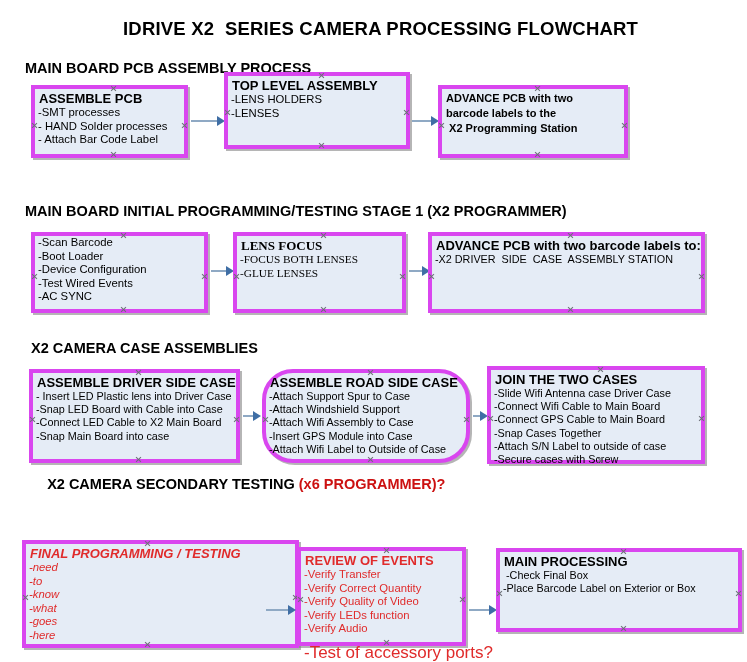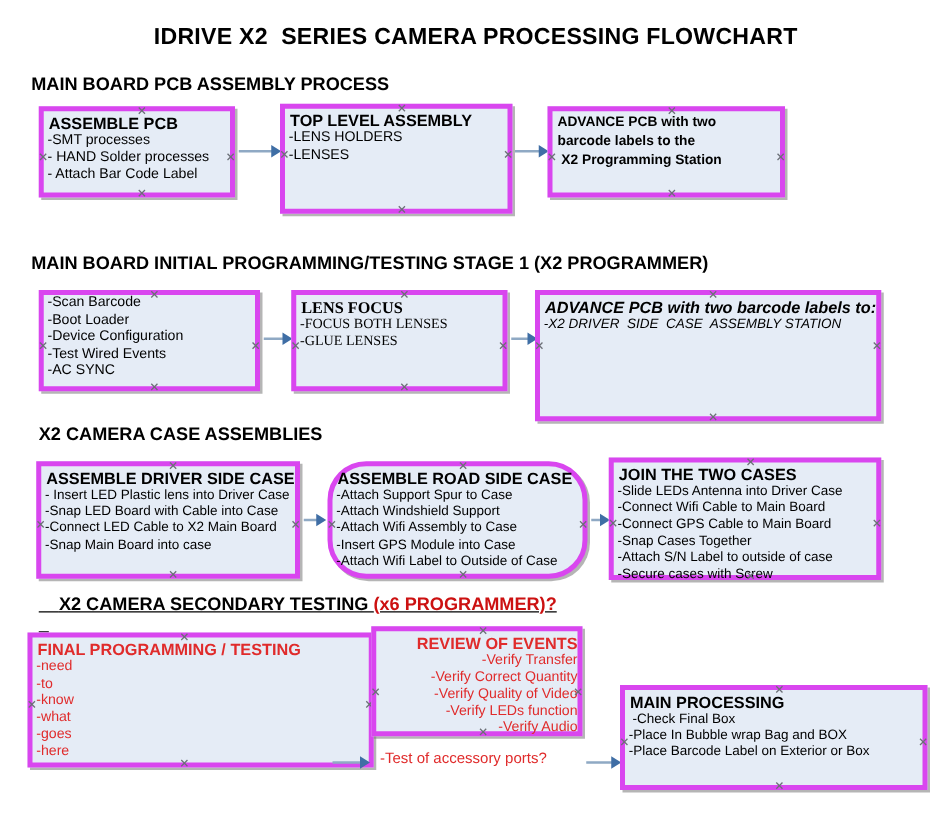--- a/index.html
+++ b/index.html
@@ -78,21 +78,21 @@
   .conn{position:absolute;height:2px;background:#8fa9c4;}
   .arrow{
     position:absolute;
     width:0;height:0;
     border-top:5px solid transparent;
     border-bottom:5px solid transparent;
     border-left:8px solid #3f6ea5;
   }
   .overflow-line{
     position:absolute;
-    font-size:12px;
+    font-size:17px;
     line-height:13.6px;
     white-space:pre;
     color:#e02b2b;
   }
 </style>
 </head>
 <body>
 
 <div id="canvas">
 
@@ -109,21 +109,21 @@
     </ul>
     <span class="hx" style="left:75px;top:-4px;"></span>
     <span class="hx" style="left:75px;bottom:-4px;"></span>
     <span class="hx" style="left:-4px;top:33px;"></span>
     <span class="hx" style="right:-4px;top:33px;"></span>
   </div>
 
   <div class="conn" style="left:191px;top:120px;width:28px;"></div>
   <div class="arrow" style="left:217px;top:116px;"></div>
 
-  <div class="node" style="left:224px;top:83px;width:186px;height:88px;">
+  <div class="node" style="left:224px;top:72px;width:186px;height:77px;">
     <span class="nh">TOP LEVEL ASSEMBLY</span>
     <ul>
       <li>-LENS HOLDERS</li>
       <li>-LENSES</li>
     </ul>
     <span class="hx" style="left:90px;top:-4px;"></span>
     <span class="hx" style="left:90px;bottom:-4px;"></span>
     <span class="hx" style="left:-4px;top:33px;"></span>
     <span class="hx" style="right:-4px;top:33px;"></span>
   </div>
@@ -168,21 +168,21 @@
     </ul>
     <span class="hx" style="left:83px;top:-4px;"></span>
     <span class="hx" style="left:83px;bottom:-4px;"></span>
     <span class="hx" style="left:-4px;top:37px;"></span>
     <span class="hx" style="right:-4px;top:37px;"></span>
   </div>
 
   <div class="conn" style="left:409px;top:270px;width:15px;"></div>
   <div class="arrow" style="left:422px;top:266px;"></div>
 
-  <div class="node small" style="left:428px;top:232px;width:277px;height:105px;font-style:italic;">
+  <div class="node small" style="left:428px;top:232px;width:277px;height:81px;">
     <span class="nh">ADVANCE PCB with two barcode labels to:</span>
     <ul>
       <li>-X2 DRIVER  SIDE  CASE  ASSEMBLY STATION</li>
     </ul>
     <span class="hx" style="left:135px;top:-4px;"></span>
     <span class="hx" style="left:135px;bottom:-4px;"></span>
     <span class="hx" style="left:-4px;top:37px;"></span>
     <span class="hx" style="right:-4px;top:37px;"></span>
   </div>
 
@@ -219,57 +219,57 @@
     <span class="hx" style="left:-4px;top:43px;"></span>
     <span class="hx" style="right:-4px;top:43px;"></span>
   </div>
 
   <div class="conn" style="left:473px;top:415px;width:9px;"></div>
   <div class="arrow" style="left:480px;top:411px;"></div>
 
   <div class="node small" style="left:487px;top:366px;width:218px;height:98px;">
     <span class="nh">JOIN THE TWO CASES</span>
     <ul>
-      <li>-Slide LEDs Antenna into Driver Case</li>
+      <li>-Slide Wifi Antenna case Driver Case</li>
       <li>-Connect Wifi Cable to Main Board</li>
       <li>-Connect GPS Cable to Main Board</li>
       <li>-Snap Cases Together</li>
       <li>-Attach S/N Label to outside of case</li>
       <li>-Secure cases with Screw</li>
     </ul>
     <span class="hx" style="left:106px;top:-4px;"></span>
     <span class="hx" style="left:106px;bottom:-4px;"></span>
     <span class="hx" style="left:-4px;top:45px;"></span>
     <span class="hx" style="right:-4px;top:45px;"></span>
   </div>
 
-  <div class="section-head" style="left:31px;top:460px;text-decoration:underline;">
+  <div class="section-head" style="left:31px;top:460px;">
     <span>X2 CAMERA SECONDARY TESTING </span><span class="accent">(x6 PROGRAMMER)?</span>
   </div>
 
-  <div class="node red" style="left:22px;top:506px;width:277px;height:108px;">
+  <div class="node red" style="left:22px;top:540px;width:277px;height:108px;font-style:italic;">
     <span class="nh">FINAL PROGRAMMING / TESTING</span>
     <ul>
       <li>-need</li>
       <li>-to</li>
       <li>-know</li>
       <li>-what</li>
       <li>-goes</li>
       <li>-here</li>
     </ul>
     <span class="hx" style="left:118px;top:-4px;"></span>
     <span class="hx" style="left:118px;bottom:-4px;"></span>
     <span class="hx" style="left:-4px;top:50px;"></span>
     <span class="hx" style="right:-4px;top:50px;"></span>
   </div>
 
   <div class="conn" style="left:266px;top:609px;width:24px;"></div>
   <div class="arrow" style="left:288px;top:605px;"></div>
 
-  <div class="node red" style="left:297px;top:501px;width:169px;height:88px;text-align:right;">
+  <div class="node red" style="left:297px;top:547px;width:169px;height:99px;">
     <span class="nh">REVIEW OF EVENTS</span>
     <ul>
       <li>-Verify Transfer</li>
       <li>-Verify Correct Quantity</li>
       <li>-Verify Quality of Video</li>
       <li>-Verify LEDs function</li>
       <li>-Verify Audio</li>
     </ul>
     <span class="overflow-line" style="left:3px;top:95px;">-Test of accessory ports?</span>
     <span class="hx" style="left:82px;top:-4px;"></span>
@@ -278,21 +278,20 @@
     <span class="hx" style="right:-4px;top:45px;"></span>
   </div>
 
   <div class="conn" style="left:469px;top:609px;width:22px;"></div>
   <div class="arrow" style="left:489px;top:605px;"></div>
 
   <div class="node small" style="left:496px;top:548px;width:246px;height:84px;">
     <span class="nh">MAIN PROCESSING</span>
     <ul>
       <li> -Check Final Box</li>
-      <li>-Place In Bubble wrap Bag and BOX</li>
       <li>-Place Barcode Label on Exterior or Box</li>
     </ul>
     <span class="hx" style="left:120px;top:-4px;"></span>
     <span class="hx" style="left:120px;bottom:-4px;"></span>
     <span class="hx" style="left:-4px;top:38px;"></span>
     <span class="hx" style="right:-4px;top:38px;"></span>
   </div>
 
 </div>
 

